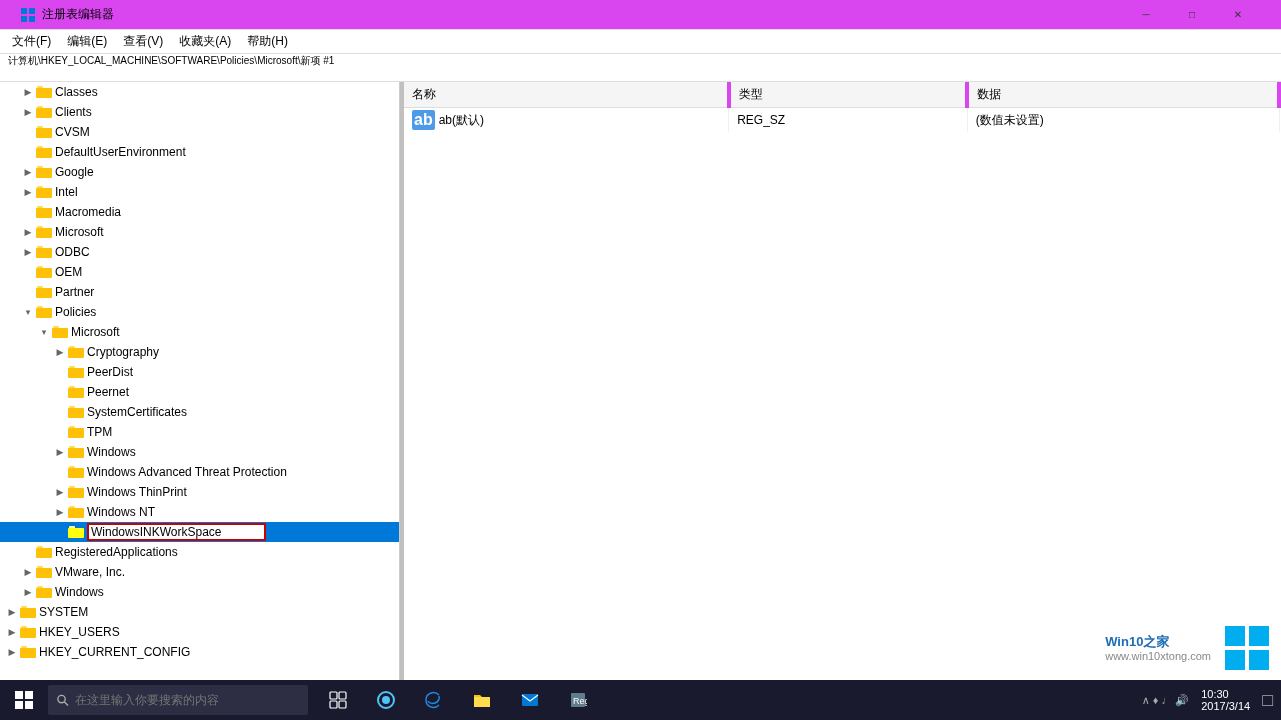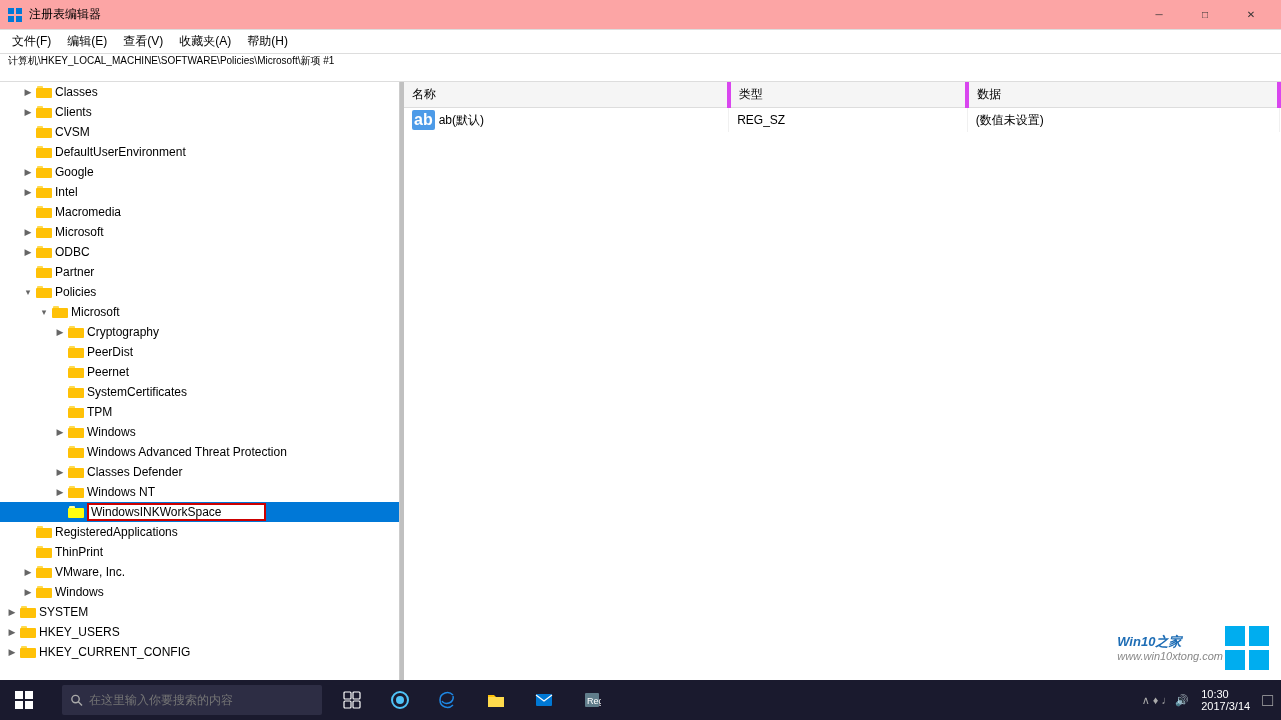--- a/index.html
+++ b/index.html
@@ -1,26 +1,26 @@
 <!DOCTYPE html>
 <html><head>
   <meta charset="utf-8">
   <style>
     * { margin: 0; padding: 0; box-sizing: border-box; }
     body { font-family: 'Segoe UI', Tahoma, sans-serif; font-size: 12px; background: #f0f0f0; width: 1281px; height: 720px; overflow: hidden; }
 
     
     .title-bar {
-      background: #fca5a5;
+      background: #d946ef;
       height: 30px;
       display: flex;
       align-items: center;
       justify-content: space-between;
       border-bottom: 1px solid #ddd;
-      padding: 0 7px;
+      padding: 0 20px;
       user-select: none;
     }
     .title-bar-left {
       display: flex;
       align-items: center;
       gap: 6px;
     }
     .title-icon {
       width: 16px; height: 16px;
       display: flex; align-items: center; justify-content: center;
@@ -158,21 +158,21 @@
       width: 48px; height: 40px;
       display: flex; align-items: center; justify-content: center;
       cursor: pointer;
       background: #1a1a2e;
     }
     .search-bar {
       width: 260px; height: 30px;
       background: #2d2d44;
       display: flex; align-items: center;
       padding: 0 8px; gap: 6px;
-      border-radius: 2px; margin-left: 14px;
+      border-radius: 2px; margin-left: 0;
     }
     .search-bar input {
       background: transparent; border: none; outline: none;
       color: #aaa; font-size: 12px; width: 100%;
     }
     .taskbar-icons {
       display: flex; align-items: center; gap: 4px;
       margin-left: 8px;
     }
     .taskbar-icon {
@@ -181,23 +181,22 @@
       cursor: pointer; color: #fff;
     }
     .taskbar-right {
       margin-left: auto;
       display: flex; align-items: center; gap: 4px;
       padding-right: 8px;
     }
     .watermark {
       position: fixed;
       bottom: 48px; right: 10px;
-      display: flex; align-items: center; gap: 0;
+      display: flex; align-items: center; gap: 12px;
       z-index: 99;
-      font-style: italic;
     }
     .watermark-logo {
       width: 48px; height: 48px;
     }
     .watermark-text { color: #1e6db5; font-size: 13px; font-weight: bold; line-height: 1.3; }
     .watermark-sub { color: #888; font-size: 11px; }
 
     
     .splitter {
       width: 4px;
@@ -344,20 +343,30 @@
         <span>ODBC</span>
       </div>
       <div class="tree-item indent-1">
         <span class="expand-icon"></span>
         <span class="folder-icon">
           <svg width="16" height="14" viewBox="0 0 16 14">
             <rect x="1" y="1" width="6" height="4" rx="1" fill="#ffdb4d"></rect>
             <rect x="0" y="3" width="16" height="10" rx="1" fill="#ffc107"></rect>
           </svg>
         </span>
+        <span>OEM</span>
+      </div>
+      <div class="tree-item indent-1">
+        <span class="expand-icon"></span>
+        <span class="folder-icon">
+          <svg width="16" height="14" viewBox="0 0 16 14">
+            <rect x="1" y="1" width="6" height="4" rx="1" fill="#ffdb4d"></rect>
+            <rect x="0" y="3" width="16" height="10" rx="1" fill="#ffc107"></rect>
+          </svg>
+        </span>
         <span>Partner</span>
       </div>
       <div class="tree-item indent-1">
         <span class="expand-icon">▾</span>
         <span class="folder-icon">
           <svg width="16" height="14" viewBox="0 0 16 14">
             <rect x="1" y="1" width="6" height="4" rx="1" fill="#ffdb4d"></rect>
             <rect x="0" y="3" width="16" height="10" rx="1" fill="#ffc107"></rect>
           </svg>
         </span>
@@ -444,21 +453,21 @@
         <span>Windows Advanced Threat Protection</span>
       </div>
       <div class="tree-item indent-3">
         <span class="expand-icon">▶</span>
         <span class="folder-icon">
           <svg width="16" height="14" viewBox="0 0 16 14">
             <rect x="1" y="1" width="6" height="4" rx="1" fill="#ffdb4d"></rect>
             <rect x="0" y="3" width="16" height="10" rx="1" fill="#ffc107"></rect>
           </svg>
         </span>
-        <span>Classes Defender</span>
+        <span>Windows ThinPrint</span>
       </div>
       <div class="tree-item indent-3">
         <span class="expand-icon">▶</span>
         <span class="folder-icon">
           <svg width="16" height="14" viewBox="0 0 16 14">
             <rect x="1" y="1" width="6" height="4" rx="1" fill="#ffdb4d"></rect>
             <rect x="0" y="3" width="16" height="10" rx="1" fill="#ffc107"></rect>
           </svg>
         </span>
         <span>Windows NT</span>
@@ -475,30 +484,20 @@
       </div>
       <div class="tree-item indent-1">
         <span class="expand-icon"></span>
         <span class="folder-icon">
           <svg width="16" height="14" viewBox="0 0 16 14">
             <rect x="1" y="1" width="6" height="4" rx="1" fill="#ffdb4d"></rect>
             <rect x="0" y="3" width="16" height="10" rx="1" fill="#ffc107"></rect>
           </svg>
         </span>
         <span>RegisteredApplications</span>
-      </div>
-      <div class="tree-item indent-1">
-        <span class="expand-icon"></span>
-        <span class="folder-icon">
-          <svg width="16" height="14" viewBox="0 0 16 14">
-            <rect x="1" y="1" width="6" height="4" rx="1" fill="#ffdb4d"></rect>
-            <rect x="0" y="3" width="16" height="10" rx="1" fill="#ffc107"></rect>
-          </svg>
-        </span>
-        <span>ThinPrint</span>
       </div>
       <div class="tree-item indent-1">
         <span class="expand-icon">▶</span>
         <span class="folder-icon">
           <svg width="16" height="14" viewBox="0 0 16 14">
             <rect x="1" y="1" width="6" height="4" rx="1" fill="#ffdb4d"></rect>
             <rect x="0" y="3" width="16" height="10" rx="1" fill="#ffc107"></rect>
           </svg>
         </span>
         <span>VMware, Inc.</span>

